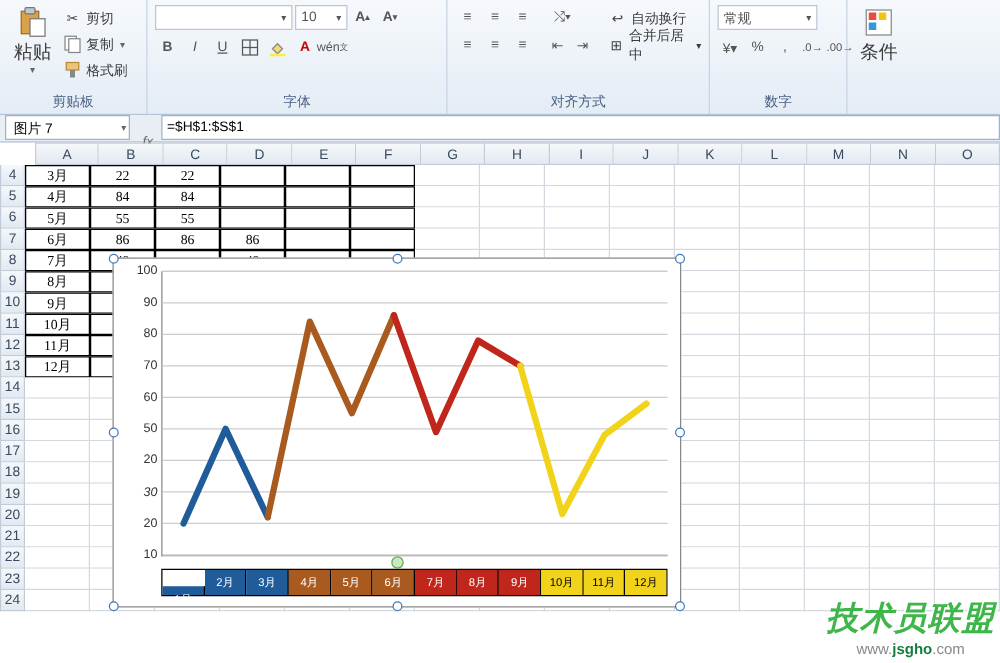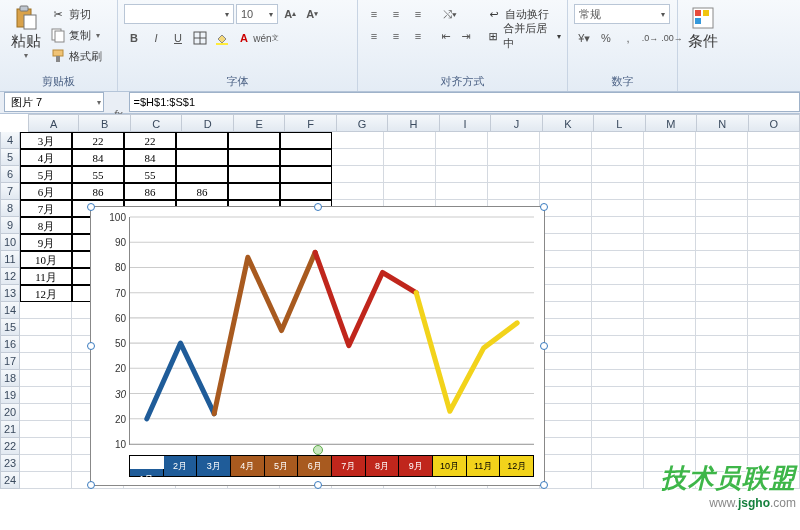--- a/index.html
+++ b/index.html
@@ -30,21 +30,21 @@
 .cells{display:flex}
 .cell{width:52px;height:17px;border-right:1px solid #d4d9e0;border-bottom:1px solid #d4d9e0;font-size:11px;text-align:center;line-height:16px;background:#fff}
 .cell.bold{border:1px solid #000;font-family:SimSun}
 .chart{position:absolute;left:90px;top:92px;width:455px;height:280px;background:#fff;border:1px solid #888}
 .chart-handles div{position:absolute;width:8px;height:8px;background:#fff;border:1px solid #3a7bbf;border-radius:50%}
 .plot{position:absolute;left:38px;top:10px;right:10px;bottom:40px;border-left:1px solid #888;border-bottom:1px solid #888}
 .ytick{position:absolute;left:-30px;width:26px;text-align:right;font-size:10px;color:#333;transform:translateY(-50%)}
 .xaxis{position:absolute;left:38px;right:10px;bottom:8px;height:22px;display:flex;border:1px solid #000}
 .xaxis div{flex:1;border-right:1px solid #000;text-align:center;font-size:9px;line-height:20px;color:#000}
 .xaxis div:last-child{border-right:none}
-.watermark{position:absolute;right:4px;bottom:20px;text-align:right}
+.watermark{position:absolute;right:4px;bottom:4px;text-align:center}
 .watermark .cn{font-size:26px;font-weight:900;color:#3eb649;letter-spacing:1px;font-style:italic;text-shadow:1px 1px 0 #fff,-1px -1px 0 #fff}
 .watermark .url{font-size:12px;color:#888}
 .watermark .url b{color:#15803d}
 svg{overflow:visible}
 </style>
 </head>
 <body>
 
 <div class="ribbon">
   <div class="rgroup" style="width:118px">
@@ -156,21 +156,21 @@
             <span>合并后居中</span>
             <span style="font-size:8px;margin-left:2px">▾</span>
           </div>
       </div>
     </div>
     <div class="rgroup-title">对齐方式</div>
   </div>
 
   <div class="rgroup" style="width:110px">
     <div class="rgroup-body" style="flex-direction:column;gap:4px">
-      <div class="combo" style="width:96px">
+      <div class="combo" style="width:80px">
           <span>常规</span>
           <span style="font-size:8px;margin-left:auto">▾</span>
         </div>
       <div class="font-row">
         <div class="sq">¥▾</div>
         <div class="sq">%</div>
         <div class="sq">,</div>
         <div class="sq" style="font-size:9px">.0→</div>
         <div class="sq" style="font-size:9px">.00→</div>
       </div>

